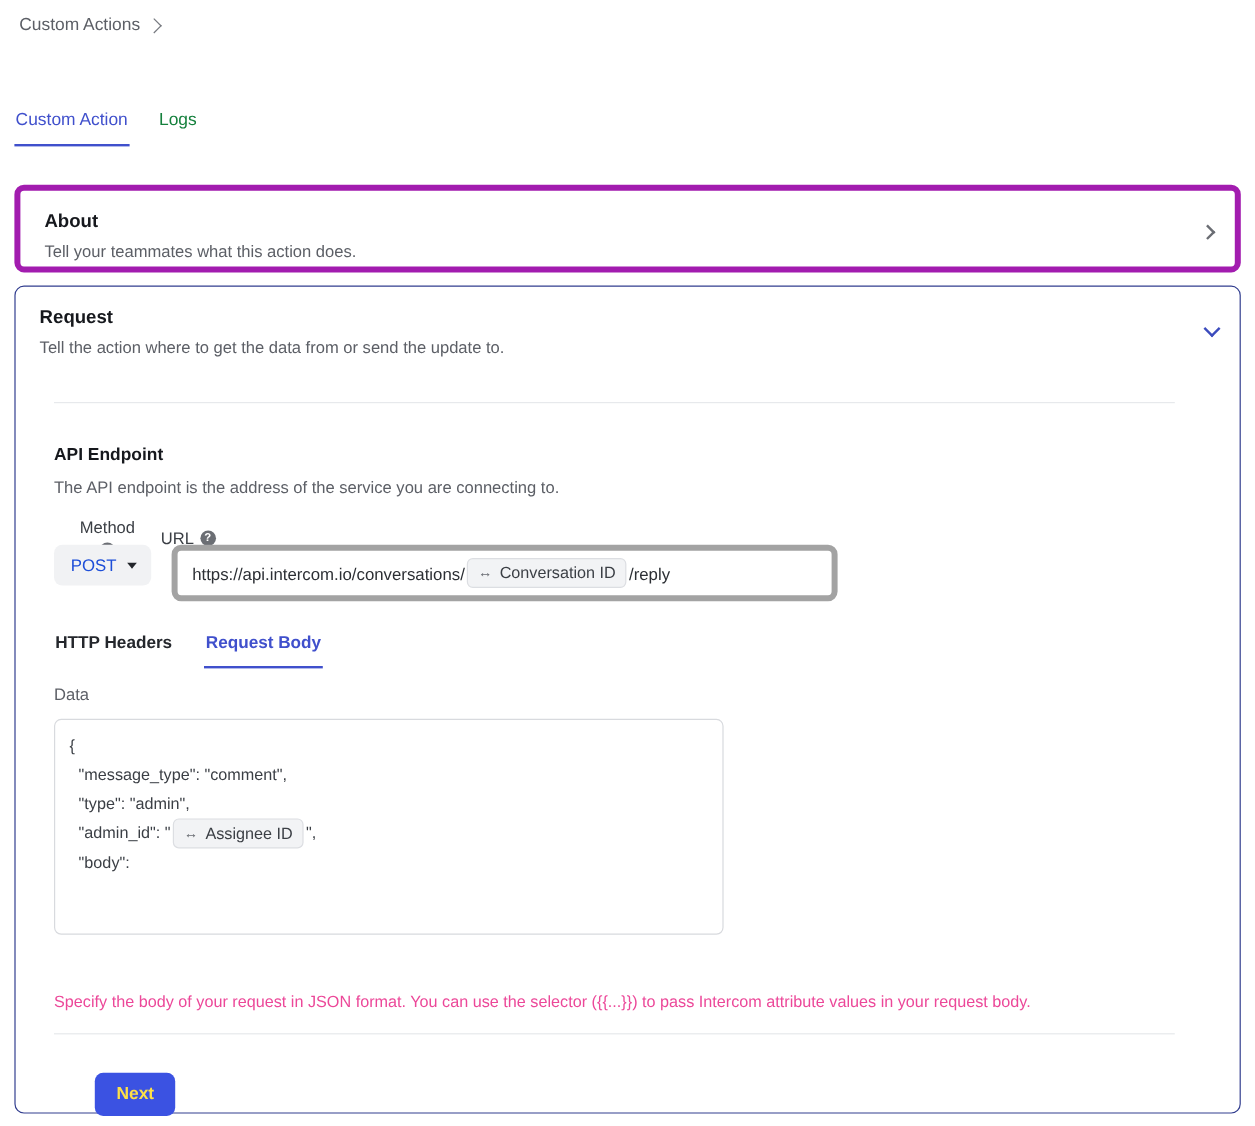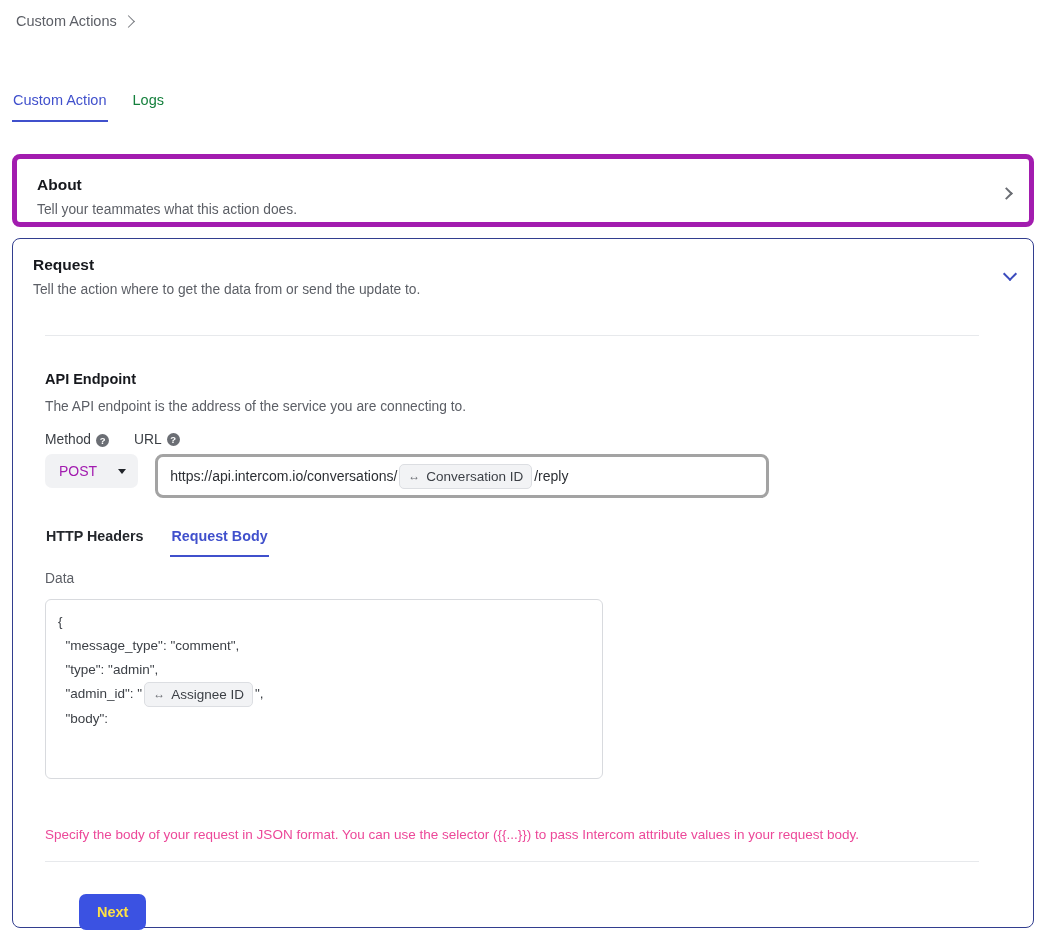--- a/index.html
+++ b/index.html
@@ -91,43 +91,43 @@
 
   
   .sec { position: absolute; left: 32px; }
   .sec-title { font-size: 14.5px; font-weight: bold; color: #16181d; line-height: 19px; }
   .sec-sub { font-size: 13.8px; color: #5c5f66; margin-top: 8px; line-height: 19px; }
 
   .field-labels {
     position: absolute; left: 32px; top: 193px;
     display: flex; align-items: center; font-size: 13.8px; color: #3b3f45;
   }
-  .lbl-method { width: 89px; display: flex; align-items: flex-end; gap: 5px; }
+  .lbl-method { width: 89px; display: flex; align-items: center; gap: 5px; flex-direction: column; }
   .lbl-url { display: flex; align-items: center; gap: 5px; }
   .help-icon {
     display: inline-flex; align-items: center; justify-content: center;
     width: 13px; height: 13px; border-radius: 50%;
     background: #6b6e74; color: #fff; font-size: 9.5px; font-weight: bold;
     line-height: 13px; cursor: pointer;
   }
 
   .input-row { position: absolute; left: 32px; top: 215px; display: flex; align-items: flex-start; }
   .method-select {
-    display: flex; align-items: center; gap: 21px;
+    display: flex; align-items: center; gap: 9px;
     background: #f1f2f4; border: none; border-radius: 7px;
-    padding: 8px 12px 8px 14px; font-size: 14px; color: #a21caf;
+    padding: 8px 12px 8px 14px; font-size: 14px; color: #1d4ed8;
     height: 34px; cursor: pointer;
   }
   .caret {
     width: 0; height: 0; border-left: 4.5px solid transparent;
     border-right: 4.5px solid transparent; border-top: 5.5px solid #22252a;
   }
   .url-input {
-    margin-left: 17px; width: 614px; min-height: 44px;
-    border: 3px solid #a3a3a3; border-radius: 8px; background: #fff;
+    margin-left: 17px; width: 555px; min-height: 44px;
+    border: 5px solid #a3a3a3; border-radius: 8px; background: #fff;
     display: flex; align-items: center; flex-wrap: wrap;
     padding: 6px 12px; font-size: 14px; color: #2c2f34; cursor: text;
   }
   .url-text { white-space: pre; }
   .attr-chip {
     display: inline-flex; align-items: center; gap: 6px;
     background: #f2f3f5; border: 1px solid #dcdee2; border-radius: 5px;
     padding: 2px 8px; margin: 0 2px; font-size: 13.5px; color: #3b3f45;
     line-height: 19px; cursor: pointer;
   }

